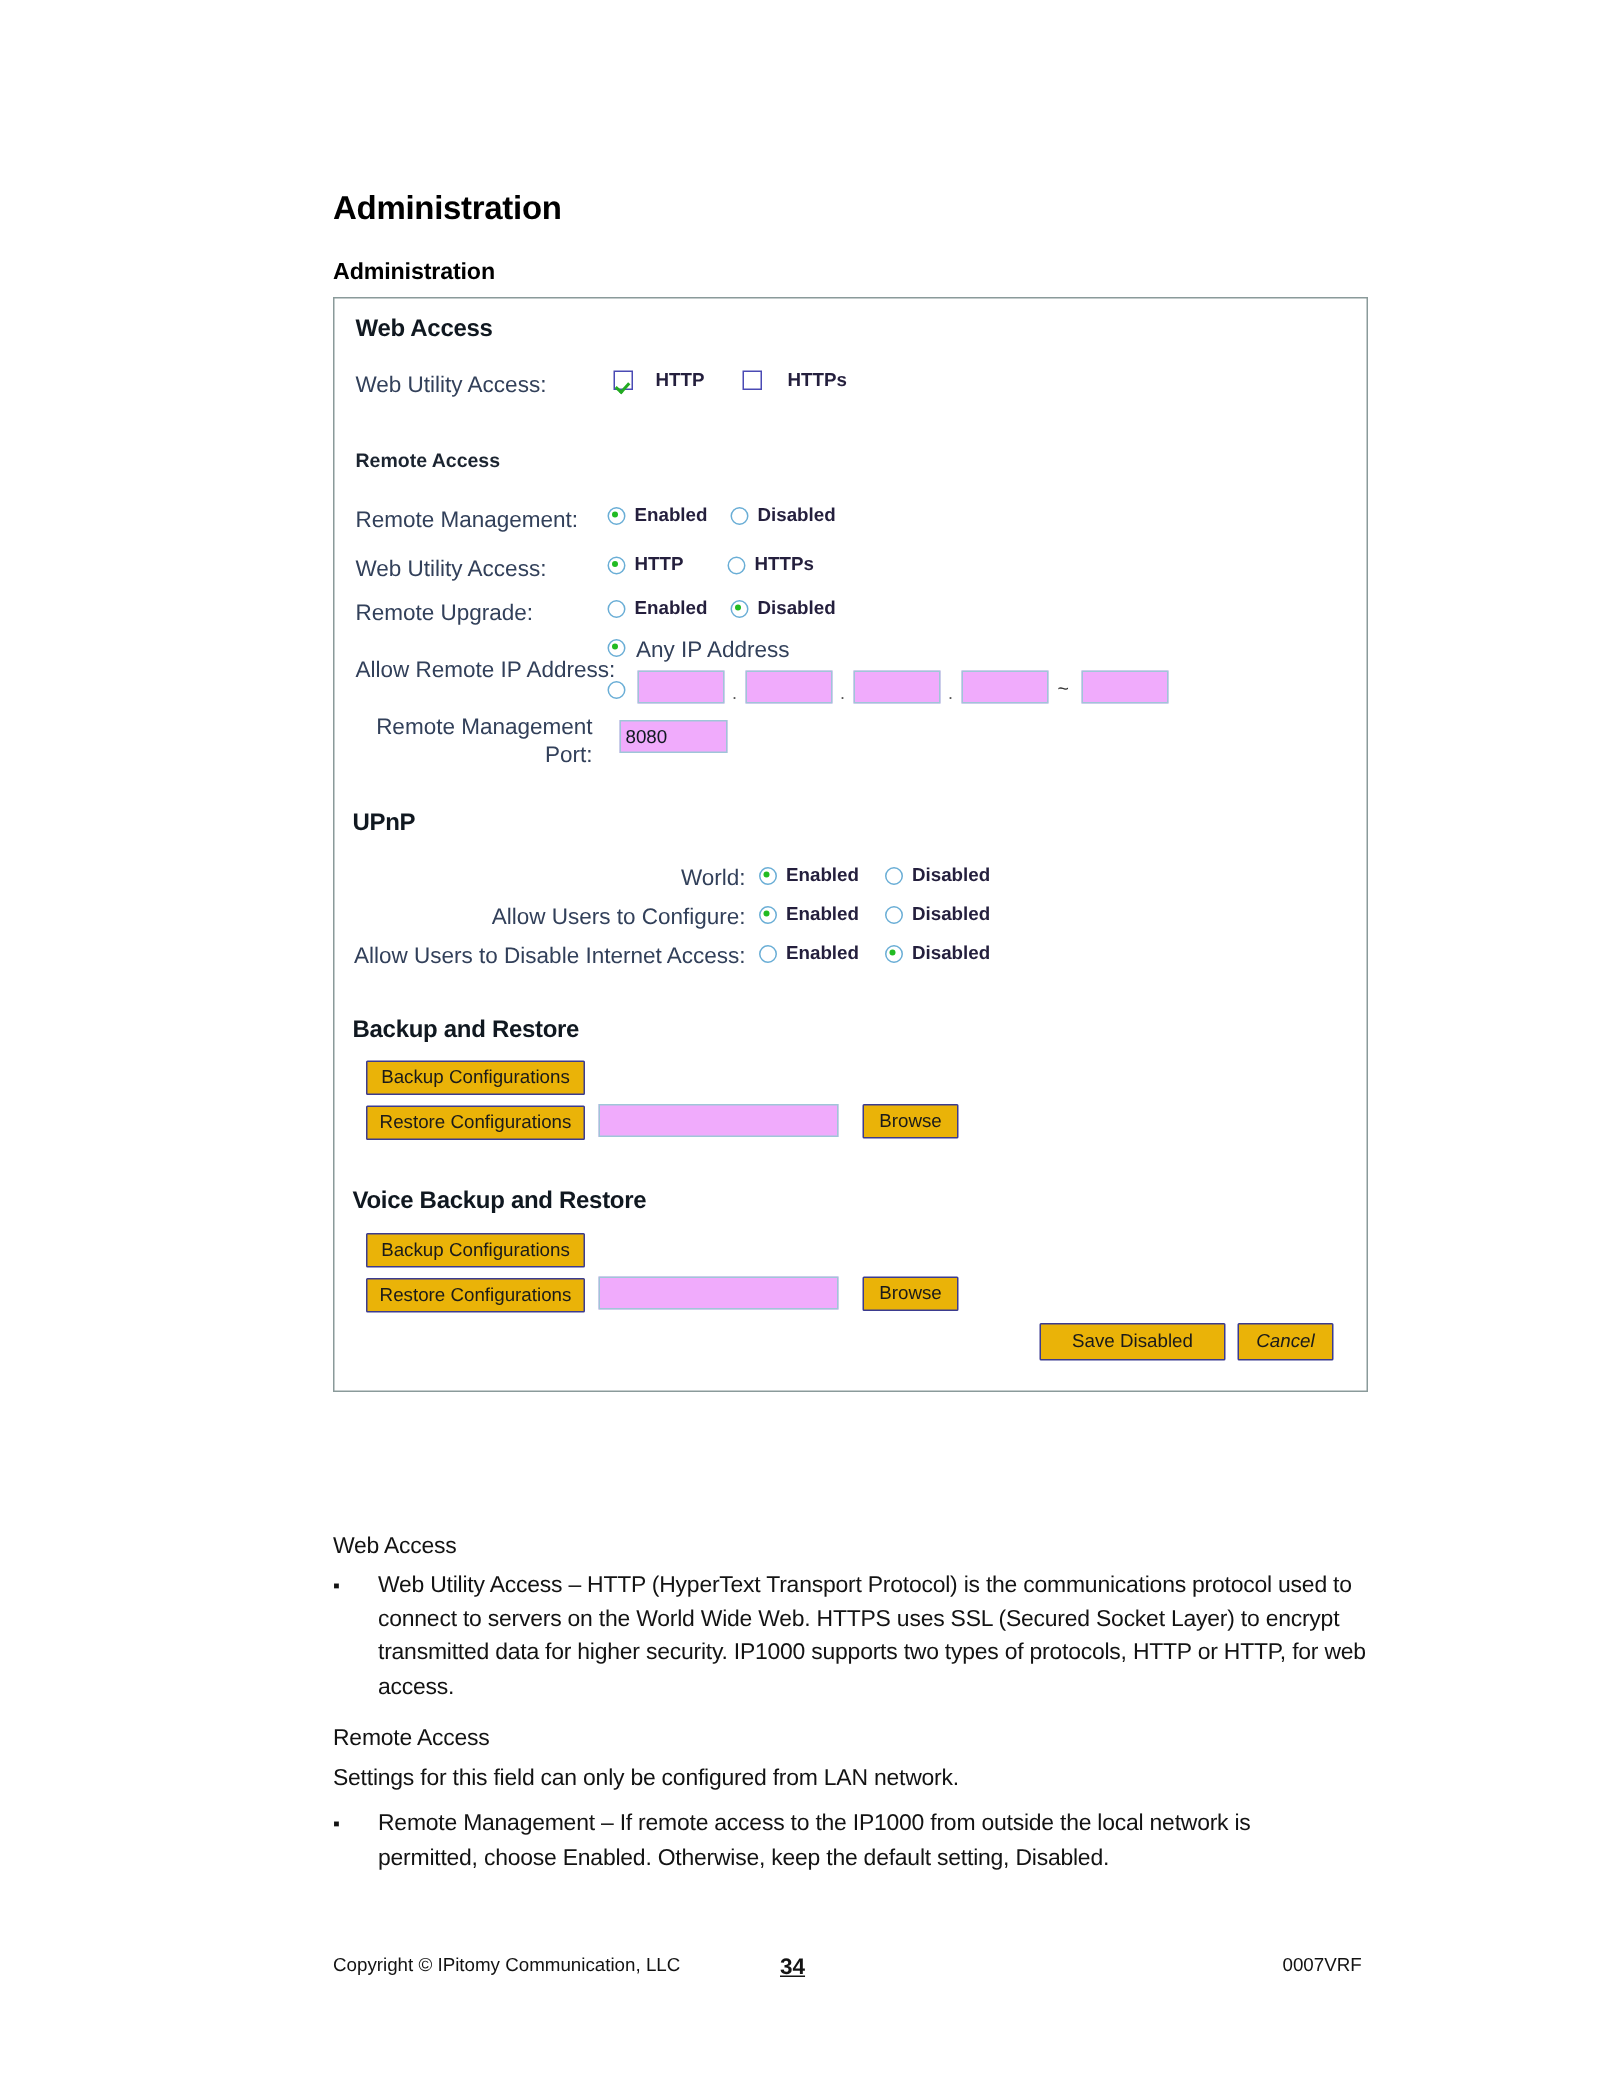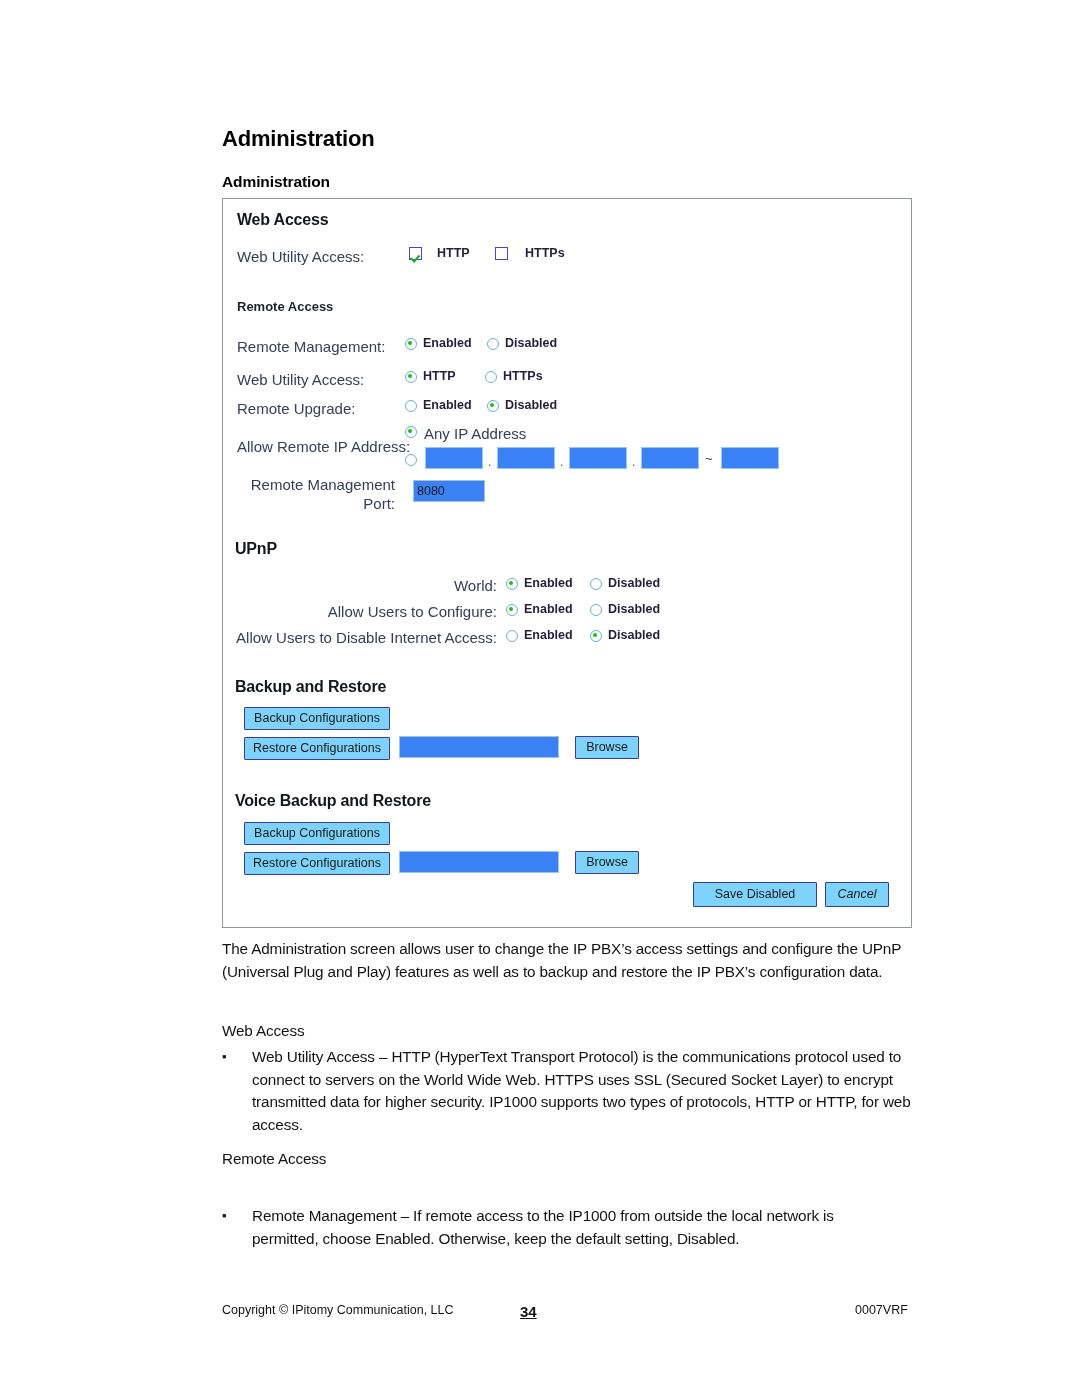--- a/index.html
+++ b/index.html
@@ -123,21 +123,21 @@
     width: 4px;
     height: 4px;
     border-radius: 50%;
     background: #22bb22;
   }
 
   
   .tin {
     position: absolute;
     border: 1px solid #9fc6d8;
-    background: #3b82f6;
+    background: #f0abfc;
     box-sizing: border-box;
     font-size: 12.5px;
     font-family: "Liberation Sans", sans-serif;
     color: #101820;
     padding: 0 3px;
     line-height: 20px;
     height: 22px;
     outline: none;
   }
   .dot {
@@ -148,21 +148,21 @@
   .tilde {
     position: absolute;
     font-size: 13px;
     color: #333;
   }
 
   
   .btn {
     position: absolute;
     border: 1.4px solid #3b3b8f;
-    background: #7dd3fc;
+    background: #eab308;
     box-sizing: border-box;
     font-family: "Liberation Sans", sans-serif;
     font-size: 12.5px;
     color: #1a1a1a;
     line-height: 20px;
     height: 23px;
     text-align: center;
     white-space: nowrap;
     border-radius: 1px;
   }
@@ -296,32 +296,32 @@
     <div class="sec-head" style="left:12px; top:593px;">Voice Backup and Restore</div>
     <div class="btn" style="left:21px; top:623px; width:146px;">Backup Configurations</div>
     <div class="btn" style="left:21px; top:653px; width:146px;">Restore Configurations</div>
     <input class="tin" style="left: 176px; top: 652px; width: 160px;" value="">
     <div class="btn" style="left:352px; top:652px; width:64px;">Browse</div>
 
     <div class="btn" style="left:470px; top:683px; width:124px; height:25px; line-height:22px;">Save Disabled</div>
     <div class="btn" style="left:602px; top:683px; width:64px; height:25px; line-height:22px;font-style:italic;">Cancel</div>
   </div>
 
-  <div class="para" style="left:222px; top:938px; width:690px;">The Administration screen allows user to change the IP PBX’s access settings and configure the UPnP (Universal Plug and Play) features as well as to backup and restore the IP PBX’s configuration data.</div>
 
   <div class="para" style="left:222px; top:1020px;">Web Access</div>
 
   <div class="bullet-row" style="left:222px; top:1046px; width:690px;">
     <div class="bullet-mark">▪</div>
     <div class="bullet-body">
       <b>Web Utility Access –</b><span> HTTP (HyperText Transport Protocol) is the communications protocol used to connect to servers on the World Wide Web. HTTPS uses SSL (Secured Socket Layer) to encrypt transmitted data for higher security. IP1000 supports two types of protocols, </span><b>HTTP</b><span> or </span><b>HTTP,</b><span> for web access.</span>
     </div>
   </div>
 
   <div class="para" style="left:222px; top:1148px;">Remote Access</div>
+  <div class="para" style="left:222px; top:1175px;">Settings for this field can only be configured from LAN network.</div>
 
   <div class="bullet-row" style="left:222px; top:1205px; width:660px;">
     <div class="bullet-mark">▪</div>
     <div class="bullet-body">
       <b>Remote Management – If</b><span> remote access to the IP1000 from outside the local network is permitted, choose </span><b>Enabled</b><span>. Otherwise, keep the default setting, </span><b>Disabled</b><span>.</span>
     </div>
   </div>
 
   <div class="foot foot-left">Copyright © IPitomy Communication, LLC</div>
   <div class="foot foot-page">34</div>

